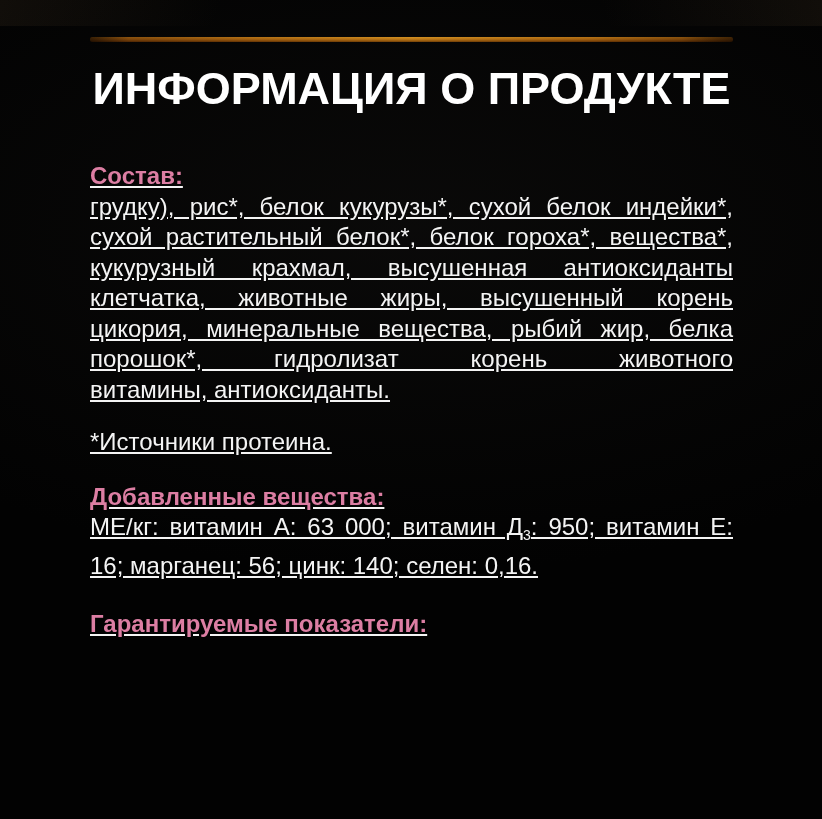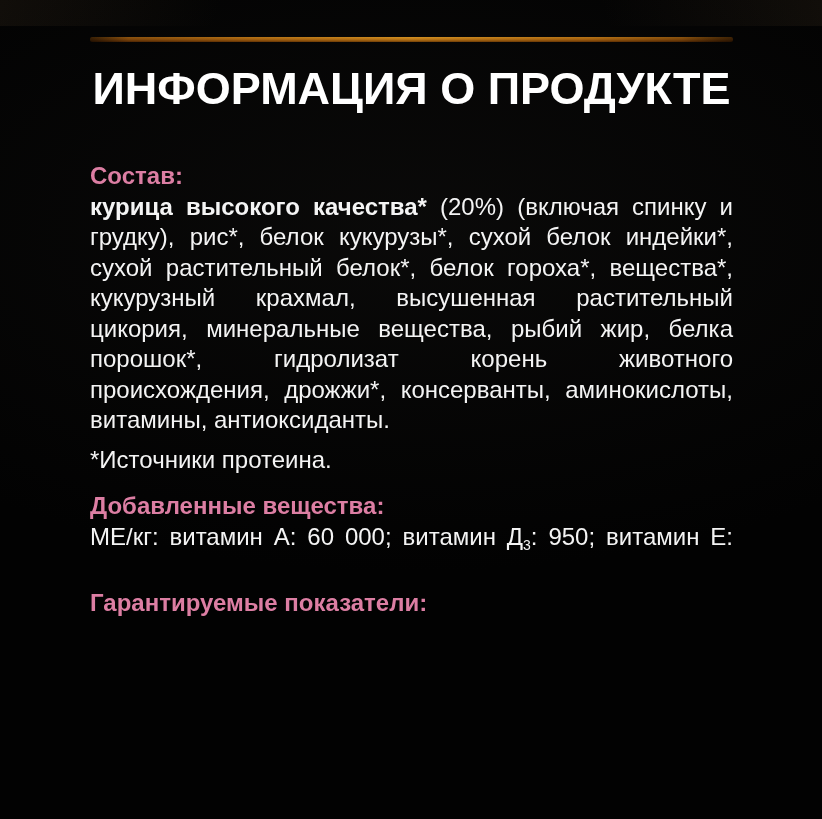--- a/index.html
+++ b/index.html
@@ -49,34 +49,35 @@
     color: #ffffff;
     text-align: center;
     white-space: nowrap;
     letter-spacing: 0px;
   }
 
   .content {
     margin: 0 89px 0 90px; 
     font-size: 24px;
     line-height: 30.5px;
+    text-decoration: underline;
   }
   .sec-heading {
     font-weight: bold;
     color: #dc7ea3;
   }
   .sec-heading.first { margin-top: 47px; }
-  .sec-heading.later { margin-top: 16px; }
+  .sec-heading.later { margin-top: 24px; }
   .line {
     text-align: justify;
     text-align-last: justify;
     white-space: normal;
   }
   .line.last { text-align-last: left; }
-  .footnote { margin-top: 9px; }
+  .footnote { margin-top: 22px; }
   .gap-sm { margin-top: 28px; }
   b.lead { font-weight: bold; }
   .sub {
     font-size: 14px;
     vertical-align: -5px;
   }
 </style>
 </head>
 <body>
 
@@ -85,30 +86,30 @@
   <div class="corner-shade left"></div>
   <div class="corner-shade right"></div>
 
   <div class="gold-line"></div>
 
   <h1 class="page-title">ИНФОРМАЦИЯ О ПРОДУКТЕ</h1>
 
   <div class="content">
 
     <div class="sec-heading first">Состав:</div>
-    <div class="line"><b class="lead">курица высокого качества*</b> <span>(20%) (включая спинку и</span></div>
     <div class="line">грудку), рис*, белок кукурузы*, сухой белок индейки*,</div>
     <div class="line">сухой растительный белок*, белок гороха*, вещества*,</div>
-    <div class="line">кукурузный крахмал, высушенная растительный</div>
+    <div class="line">кукурузный крахмал, высушенная антиоксиданты</div>
+    <div class="line">клетчатка, животные жиры, высушенный корень</div>
     <div class="line">цикория, минеральные вещества, рыбий жир, белка</div>
     <div class="line">порошок*, гидролизат корень животного</div>
-    <div class="line">происхождения, дрожжи*, консерванты, аминокислоты,</div>
     <div class="line last">витамины, антиоксиданты.</div>
 
     <div class="line last footnote">*Источники протеина.</div>
 
     <div class="sec-heading later">Добавленные вещества:</div>
-    <div class="line"><span>МЕ/кг: витамин А: 60 000; витамин Д</span><span class="sub">3</span><span>: 950; витамин Е:</span></div>
+    <div class="line"><span>МЕ/кг: витамин А: 63 000; витамин Д</span><span class="sub">3</span><span>: 950; витамин Е:</span></div>
+    <div class="line last">16; марганец: 56; цинк: 140; селен: 0,16.</div>
 
     <div class="sec-heading gap-sm">Гарантируемые показатели:</div>
 
   </div>
 </div>
 
 </body></html>

